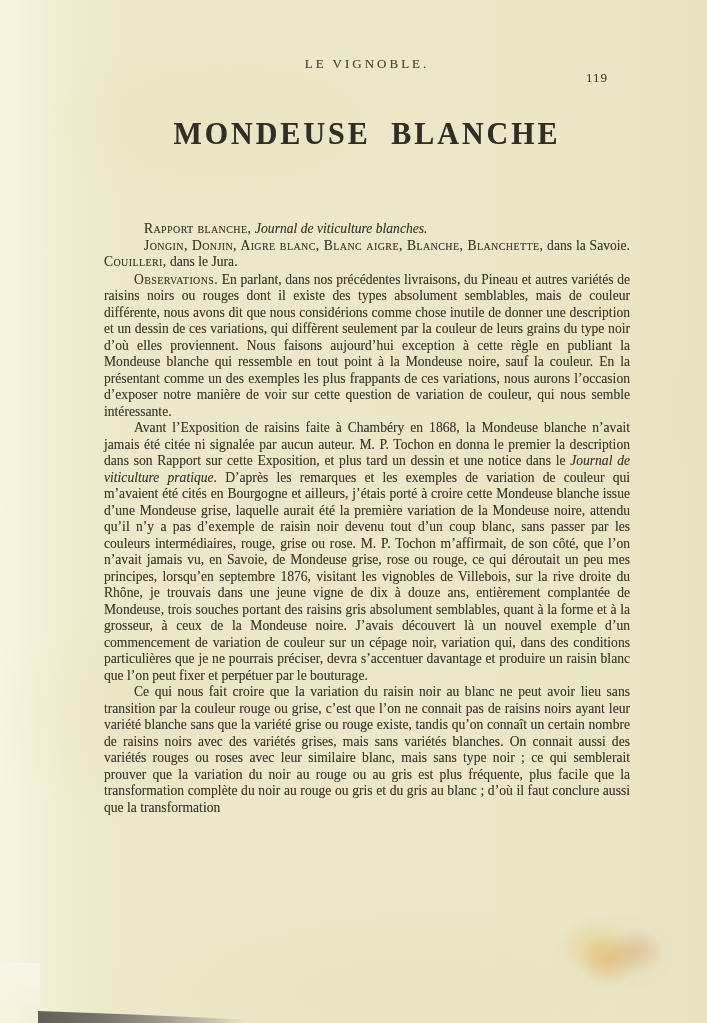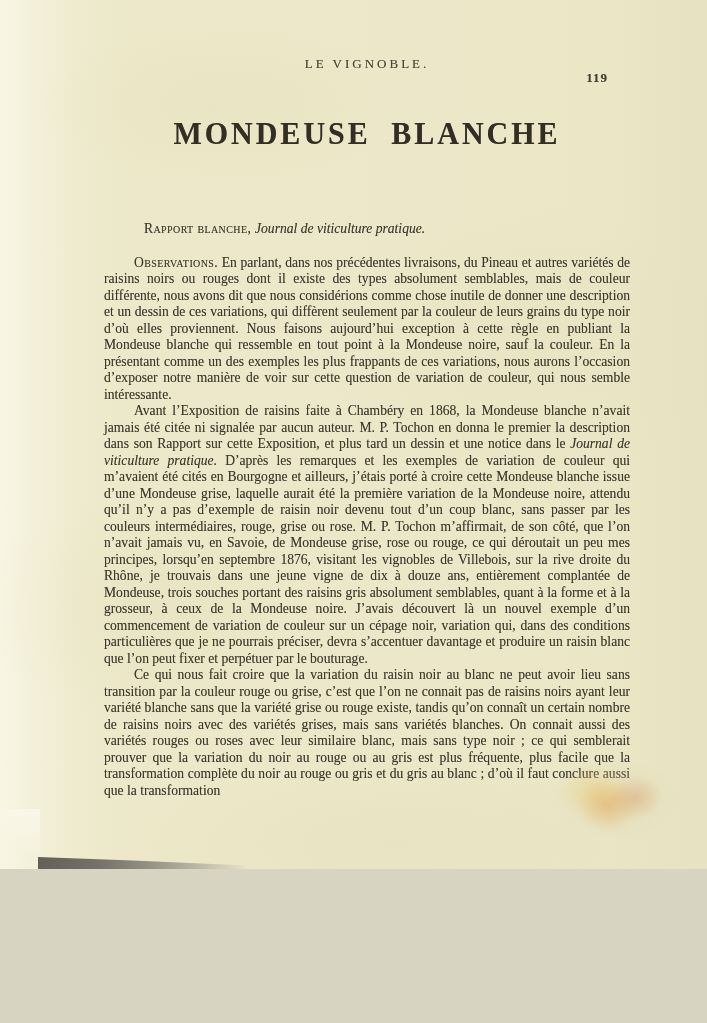--- a/index.html
+++ b/index.html
@@ -4,21 +4,21 @@
 <style>
   html, body {
     margin: 0;
     padding: 0;
     background: #d8d4c2;
     font-family: "Liberation Serif", "DejaVu Serif", serif;
   }
   .scan {
     position: relative;
     width: 707px;
-    height: 869px;
+    height: 1023px;
     overflow: hidden;
     background:
       linear-gradient(90deg,
         #f8f5e2 0%, #f4f1db 4%, #efebcf 11%,
         #ece8c9 18%, #ebe7c8 55%, #eae6c6 86%, #e7e2c1 100%);
   }
   
   .texture {
     position: absolute; inset: 0; pointer-events: none;
     background:
@@ -37,21 +37,20 @@
   .running-header {
     position: absolute; top: 56px; left: 0; right: 0;
     text-align: center;
     font-size: 13px; letter-spacing: 3px;
     color: #4a463b;
   }
   .page-number {
     position: absolute; top: 70px; right: 22px;
     font-size: 13px; letter-spacing: 1px;
     color: #433f35;
-    font-weight: bold;
   }
   .page-title {
     position: absolute; top: 116px; left: 0; right: 0;
     text-align: center;
     font-size: 30px; font-weight: 700;
     letter-spacing: 3px; word-spacing: 10px;
     color: #322e26;
     transform: scaleY(1.06);
   }
   .series-number {
@@ -61,21 +60,21 @@
     color: #3a362c;
   }
   .body-text {
     position: absolute; top: 221px; left: 0; right: 0;
     font-size: 13.6px; line-height: 16.5px;
     text-align: justify;
   }
   .body-text p { margin: 0; }
   p.syn-line { text-indent: 40px; }
   p.paragraph { text-indent: 30px; }
-  p.first-paragraph { margin-top: 17px; }
+  p.first-paragraph { margin-top: 1px; }
   .seg-smallcaps { font-variant: small-caps; letter-spacing: 0.4px; }
   .seg-italic { font-style: italic; }
   .seg-normal {}
   
   .bottom-edge-shadow {
     position: absolute; left: 38px; bottom: 0;
     width: 210px; height: 17px;
     background: linear-gradient(to right,
       #55534c 0%, #6b6960 30%, #8f8d82 55%, #bab7a8 78%, rgba(190,187,172,0) 100%);
     clip-path: polygon(0 30%, 45% 50%, 100% 80%, 100% 100%, 0 100%);
@@ -109,21 +108,22 @@
   <div class="text-block">
 
     <div class="running-header">LE VIGNOBLE.</div>
 
     <div class="page-number">119</div>
 
     <div class="page-title">MONDEUSE BLANCHE</div>
 
 
     <div class="body-text">
-      <p class="syn-line"><span class="seg-smallcaps">Rapport blanche, </span><span class="seg-italic">Journal de viticulture pratique.</span></p>
+      <p class="syn-line"><span class="seg-smallcaps">Rapport blanche, </span><span class="seg-italic">Journal de viticulture blanches.</span></p>
+      <p class="syn-line"><span class="seg-smallcaps">Jongin, Donjin, Aigre blanc, Blanc aigre, Blanche, Blanchette,</span><span class="seg-normal"> dans la Savoie. </span><span class="seg-smallcaps">Couilleri,</span><span class="seg-normal"> dans le Jura.</span></p>
 
       <p class="paragraph first-paragraph"><span class="seg-smallcaps">Observations.</span><span class="seg-normal"> En parlant, dans nos précédentes livraisons, du Pineau et autres variétés de raisins noirs ou rouges dont il existe des types absolument semblables, mais de couleur différente, nous avons dit que nous considérions comme chose inutile de donner une description et un dessin de ces variations, qui diffèrent seulement par la couleur de leurs grains du type noir d’où elles proviennent. Nous faisons aujourd’hui exception à cette règle en publiant la Mondeuse blanche qui ressemble en tout point à la Mondeuse noire, sauf la couleur. En la présentant comme un des exemples les plus frappants de ces variations, nous aurons l’occasion d’exposer notre manière de voir sur cette question de variation de couleur, qui nous semble intéressante.</span></p>
       <p class="paragraph"><span class="seg-normal">Avant l’Exposition de raisins faite à Chambéry en 1868, la Mondeuse blanche n’avait jamais été citée ni signalée par aucun auteur. M. P. Tochon en donna le premier la description dans son Rapport sur cette Exposition, et plus tard un dessin et une notice dans le </span><span class="seg-italic">Journal de viticulture pratique</span><span class="seg-normal">. D’après les remarques et les exemples de variation de couleur qui m’avaient été cités en Bourgogne et ailleurs, j’étais porté à croire cette Mondeuse blanche issue d’une Mondeuse grise, laquelle aurait été la première variation de la Mondeuse noire, attendu qu’il n’y a pas d’exemple de raisin noir devenu tout d’un coup blanc, sans passer par les couleurs intermédiaires, rouge, grise ou rose. M. P. Tochon m’affirmait, de son côté, que l’on n’avait jamais vu, en Savoie, de Mondeuse grise, rose ou rouge, ce qui déroutait un peu mes principes, lorsqu’en septembre 1876, visitant les vignobles de Villebois, sur la rive droite du Rhône, je trouvais dans une jeune vigne de dix à douze ans, entièrement complantée de Mondeuse, trois souches portant des raisins gris absolument semblables, quant à la forme et à la grosseur, à ceux de la Mondeuse noire. J’avais découvert là un nouvel exemple d’un commencement de variation de couleur sur un cépage noir, variation qui, dans des conditions particulières que je ne pourrais préciser, devra s’accentuer davantage et produire un raisin blanc que l’on peut fixer et perpétuer par le bouturage.</span></p>
       <p class="paragraph"><span class="seg-normal">Ce qui nous fait croire que la variation du raisin noir au blanc ne peut avoir lieu sans transition par la couleur rouge ou grise, c’est que l’on ne connait pas de raisins noirs ayant leur variété blanche sans que la variété grise ou rouge existe, tandis qu’on connaît un certain nombre de raisins noirs avec des variétés grises, mais sans variétés blanches. On connait aussi des variétés rouges ou roses avec leur similaire blanc, mais sans type noir ; ce qui semblerait prouver que la variation du noir au rouge ou au gris est plus fréquente, plus facile que la transformation complète du noir au rouge ou gris et du gris au blanc ; d’où il faut conclure aussi que la transformation</span></p>
     </div>
 
   </div>
 
   <div class="left-page-fold"></div>
   <div class="bottom-edge-shadow"></div>

